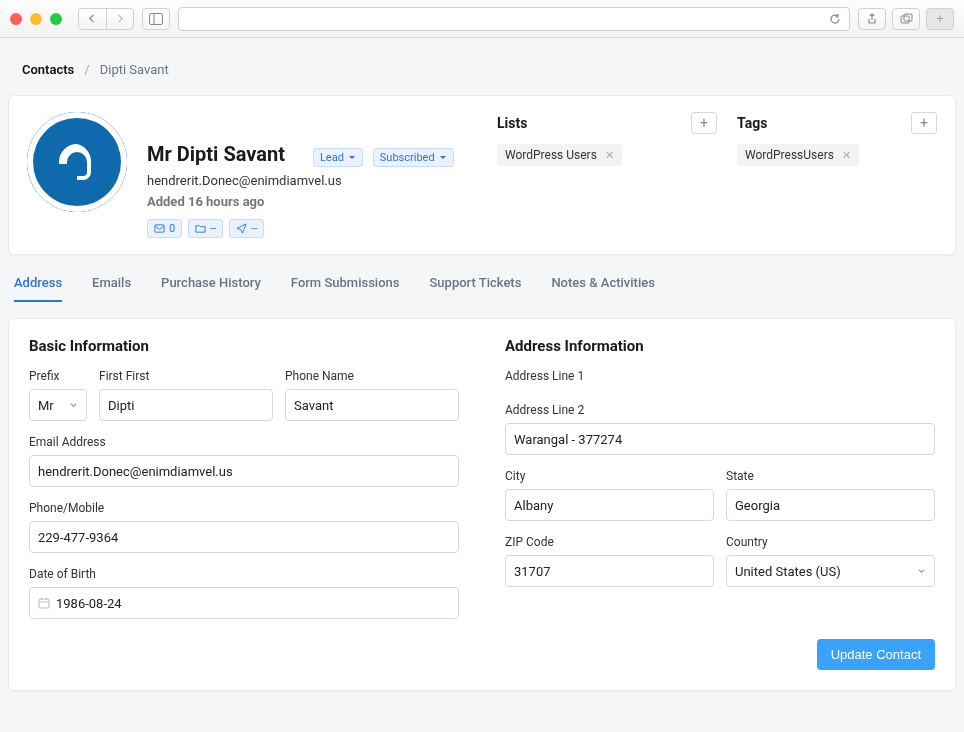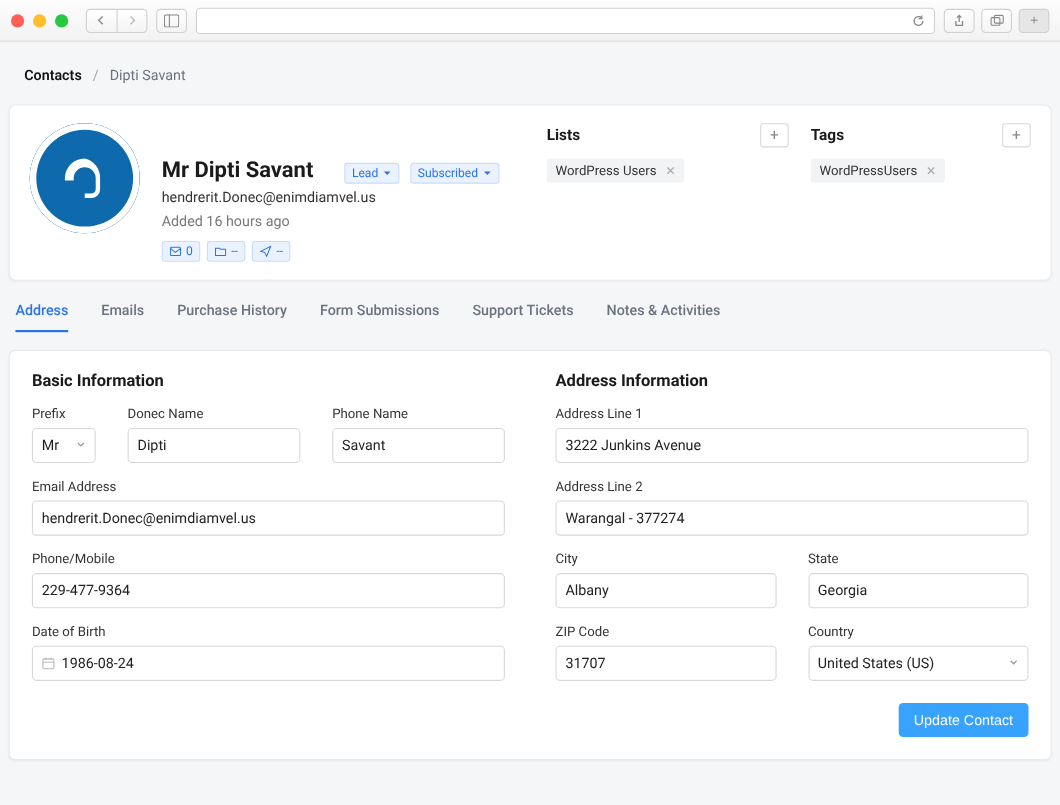--- a/index.html
+++ b/index.html
@@ -107,21 +107,21 @@
     border-radius:3px;
     border:1px solid #c7dcff;
     color:#2a73e8;
     background:#eaf2ff;
     margin-right:6px;
     margin-top:36px;
   }
   .pill svg { width:8px; height:8px; fill:#2a73e8; }
 
   .sub-line { font-size:13px; color:#333; margin-top:6px; }
-  .sub-line.muted { color:#777; }
+  .sub-line.muted { color:#777;font-weight:bold; }
 
   .stat-row { display:flex; gap:6px; margin-top:10px; }
   .stat {
     display:flex; align-items:center; gap:4px;
     font-size:11px;
     border:1px solid #c7dcff;
     color:#2a73e8;
     background:#eaf2ff;
     border-radius:3px;
     padding:2px 6px;
@@ -160,21 +160,21 @@
     border:1px solid #e9eaec;
     border-radius:6px;
     box-shadow: 0 1px 2px rgba(0,0,0,0.04);
     margin-top:16px;
     padding:18px 20px 20px 20px;
   }
   .cols { display:flex; gap:46px; }
   .col { flex:1; }
   .col h3 { font-size:15px; font-weight:700; margin-bottom:14px; }
 
-  .row { display:flex; gap:29px; }
+  .row { display:flex; gap:12px; }
   .field { flex:1; display:flex; flex-direction:column; margin-bottom:14px; }
   .field.small { flex:0 0 58px; }
   .field label { font-size:12px; color:#333; margin-bottom:6px; }
   .control {
     height:32px;
     border:1px solid #d6d8dc;
     border-radius:4px;
     padding:0 8px;
     font-size:13px;
     display:flex; align-items:center;
@@ -359,21 +359,21 @@
             <div class="control select">
               <span>Mr</span>
               <span class="caret">
                 <svg class="chev" viewBox="0 0 10 10">
                     <path d="M2 3l3 3 3-3" stroke="#999" fill="none" stroke-width="1.3"></path>
                   </svg>
               </span>
             </div>
           </div>
           <div class="field">
-            <label>Donec Name</label>
+            <label>First First</label>
             <div class="control">
                 <span>Dipti</span>
               </div>
           </div>
           <div class="field">
             <label>Phone Name</label>
             <div class="control">
                 <span>Savant</span>
               </div>
           </div>
@@ -407,23 +407,20 @@
             <span>1986-08-24</span>
           </div>
         </div>
       </div>
 
       <div class="col">
         <h3>Address Information</h3>
 
         <div class="field">
           <label>Address Line 1</label>
-          <div class="control">
-              <span>3222  Junkins Avenue</span>
-            </div>
         </div>
 
         <div class="field">
           <label>Address Line 2</label>
           <div class="control">
               <span>Warangal - 377274</span>
             </div>
         </div>
 
         <div class="row">

